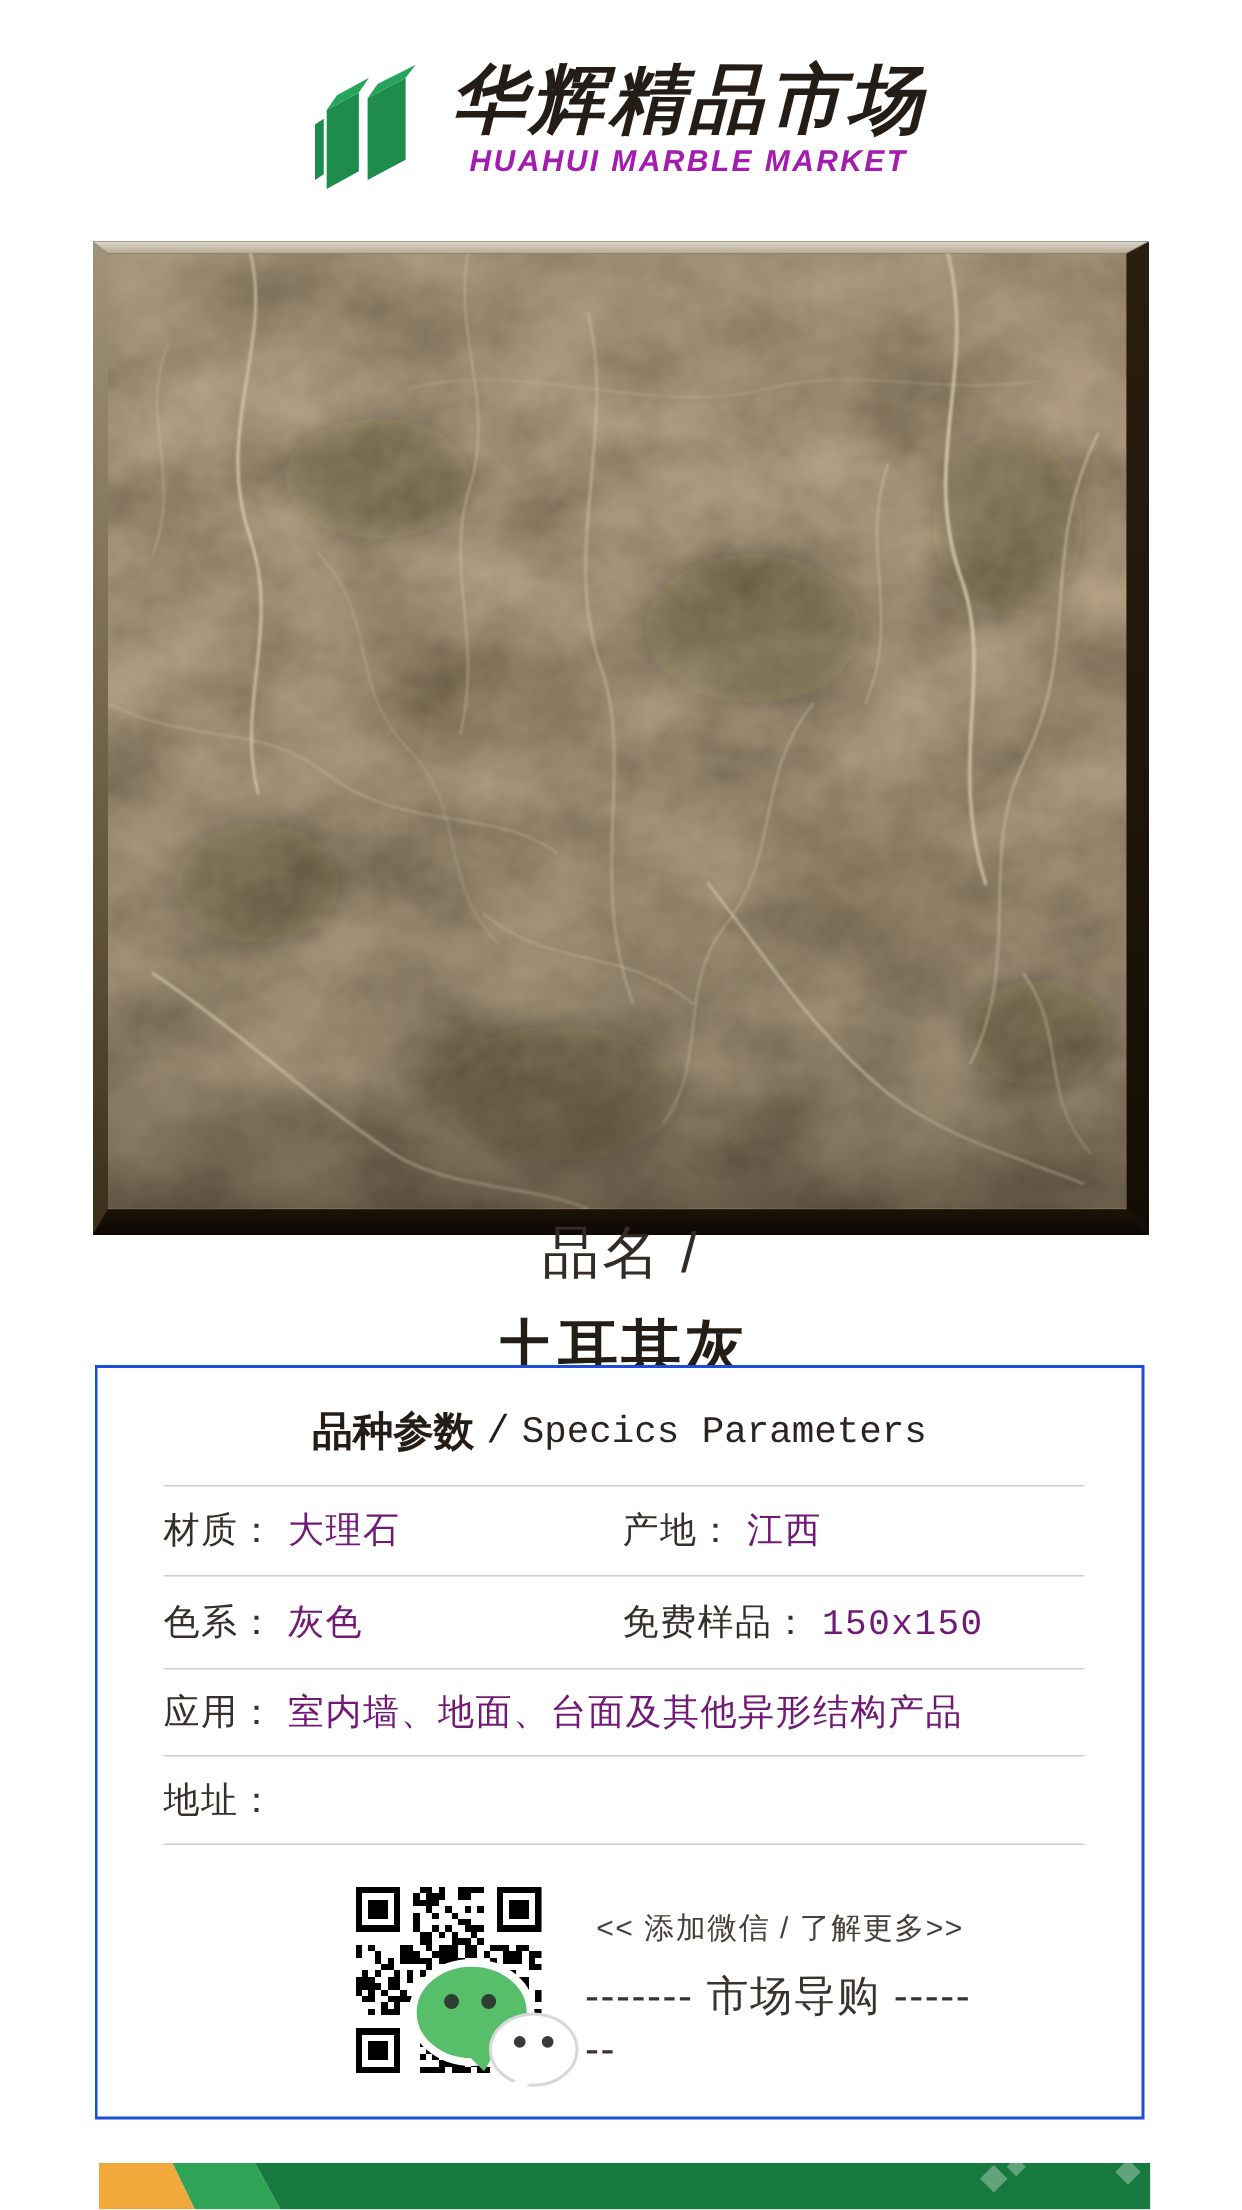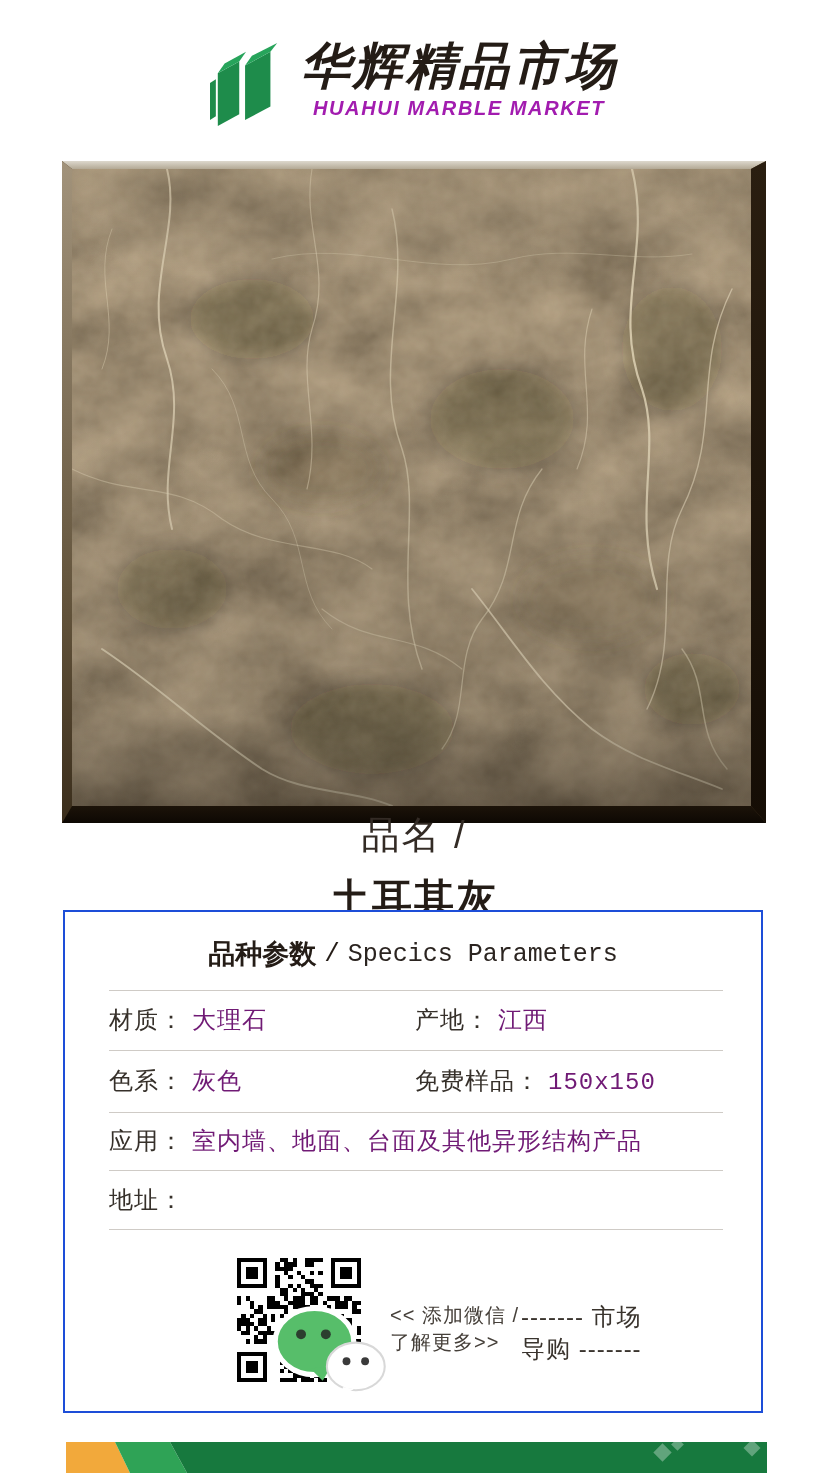--- a/index.html
+++ b/index.html
@@ -55,23 +55,23 @@
   .p-cell { display:flex; align-items:baseline; }
   .p-cell.col2 { position:absolute; left:306px; }
   .p-label { font-size:24px; color:#36302a; letter-spacing:1px; }
   .p-value { font-size:24px; color:#701a75; letter-spacing:1px; margin-left:8px; }
 
   
   .qr-block { position:absolute; left:237px; top:1258px; width:124px; height:124px; background:#ffffff; }
   .qr-block svg { display:block; width:124px; height:124px; }
   .wechat-badge { position:absolute; left:32px; top:34px; width:60px; height:50px; }
   .contact { position:absolute; left:390px; top:1266px; width:260px; height:120px;
-    display:flex; flex-direction:row; align-items:center; }
+    display:flex; flex-direction:column; align-items:center; }
   .wechat-hint { font-size:20px; color:#46403a; letter-spacing:1px; margin-top:6px; }
-  .guide-line { font-size:24px; color:#3a342e; letter-spacing:1px; margin-top:13px; }
+  .guide-line { font-size:28px; color:#3a342e; letter-spacing:1px; margin-top:13px; }
   .phone { font-size:37px; font-weight:800; color:#241c16; letter-spacing:0.5px; margin-top:6px; }
 
   
   .ribbon { position:absolute; left:66px; top:1442px; width:701px; height:31px; }
   .ribbon-seg { position:absolute; top:0; height:31px; }
   .seg-orange { left:0; width:64px; background:var(--ribbon-orange,#F2A93B);
     clip-path:polygon(0 0,49px 0,64px 100%,0 100%); }
   .seg-green-mid { left:49px; width:72px; background:var(--ribbon-green-mid,#2FA356);
     clip-path:polygon(0 0,55px 0,72px 100%,15px 100%); }
   .seg-green-dark { left:104px; width:597px; background:var(--ribbon-green-dark,#17793E);

